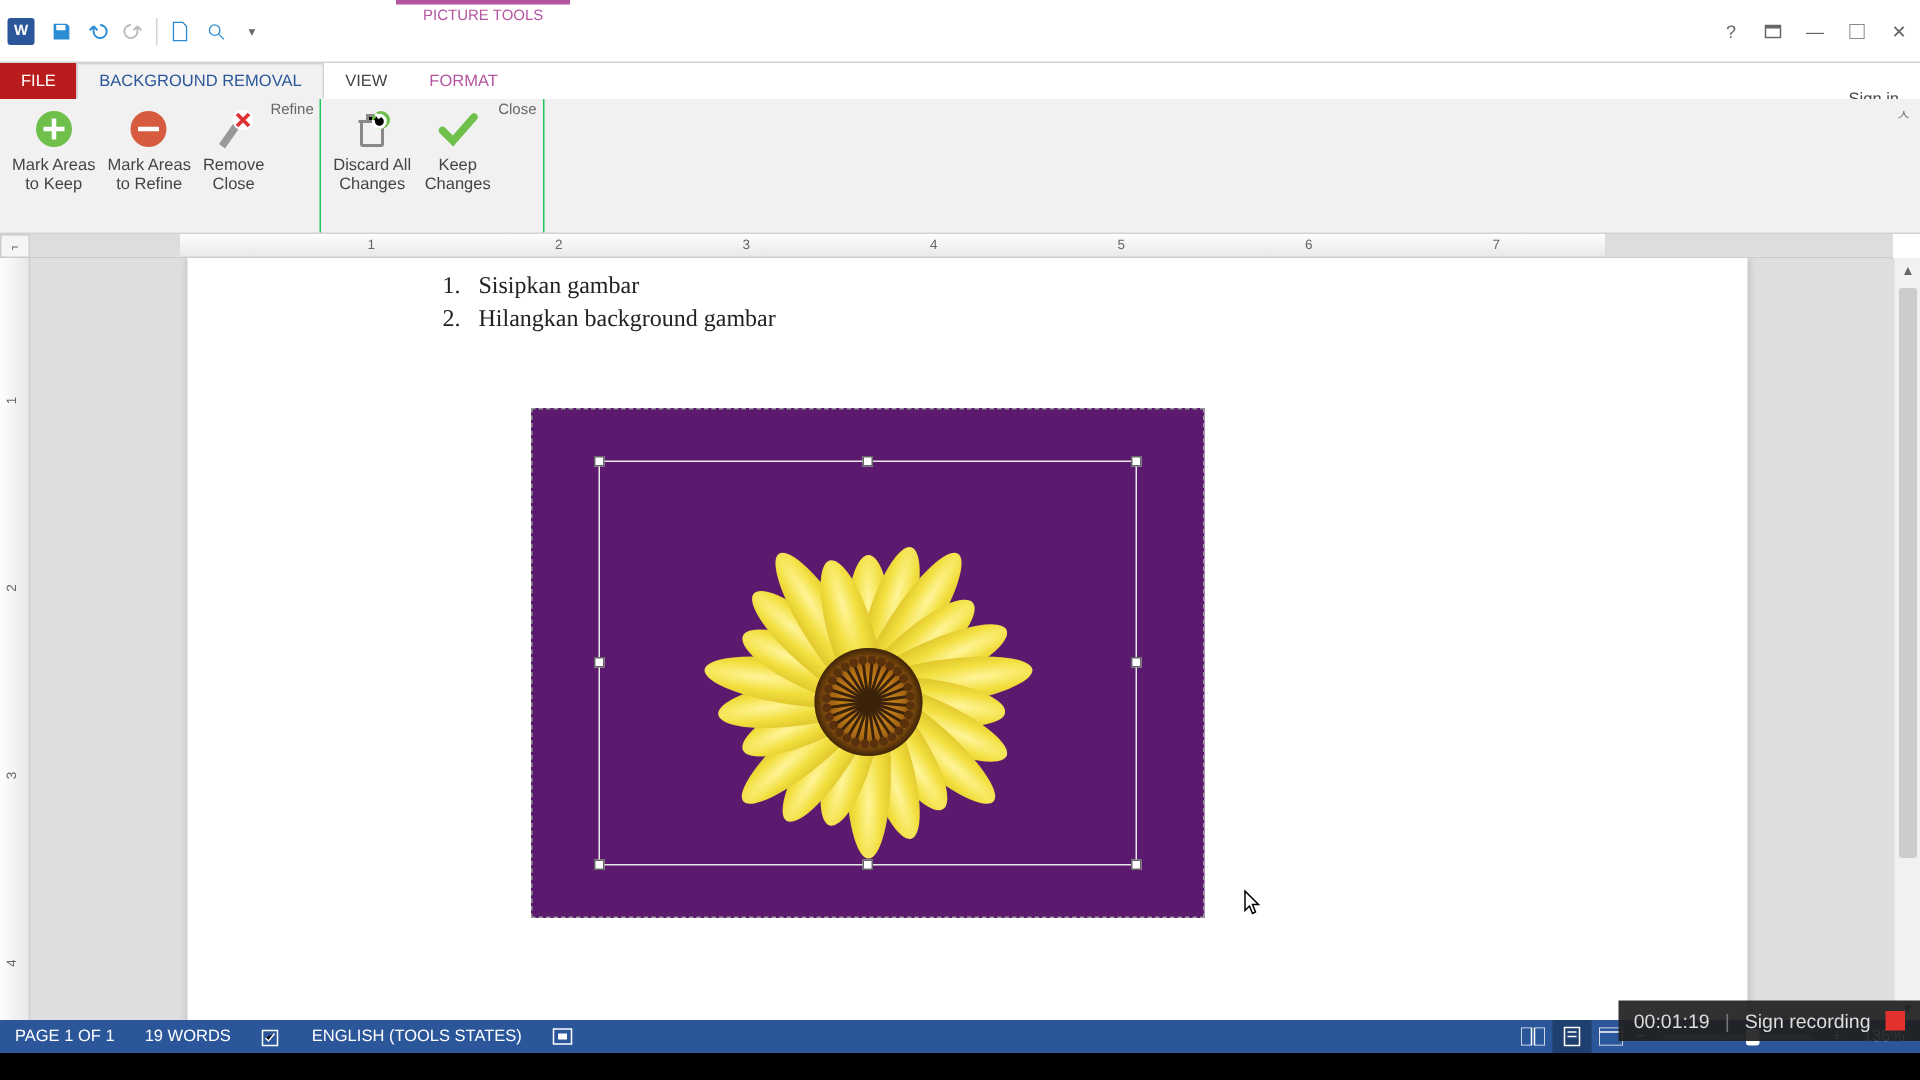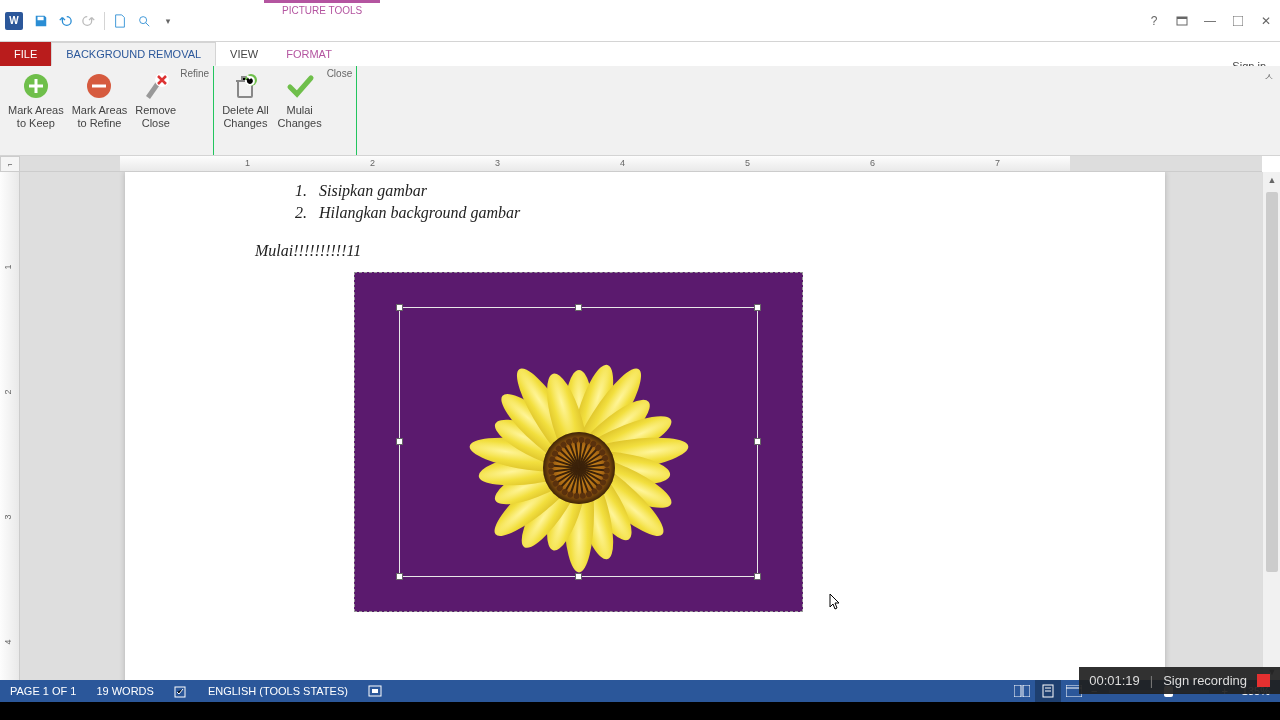--- a/index.html
+++ b/index.html
@@ -40,21 +40,21 @@
 .ruler-h { position: absolute; left: 20px; right: 18px; top: 156px; height: 16px; background: linear-gradient(#fdfdfd,#e9e9e9); border-bottom: 1px solid #ccc; overflow: hidden; }
 .ruler-h .mark-bg { position: absolute; left: 0; top: 0; width: 100px; height: 100%; background: #ddd; }
 .ruler-h .mark-bg2 { position: absolute; left: 1050px; top: 0; right: 0; height: 100%; background: #ddd; }
 .ruler-h .num { position: absolute; top: 2px; font-size: 9px; color: #666; }
 .ruler-v { position: absolute; left: 0; top: 172px; width: 20px; bottom: 40px; background: linear-gradient(90deg,#fdfdfd,#e9e9e9); border-right: 1px solid #ccc; }
 .ruler-v .num { position: absolute; left: 5px; font-size: 9px; color: #666; transform: rotate(-90deg); }
 
 
 .doc-area { position: absolute; left: 20px; right: 18px; top: 172px; bottom: 40px; background: #dedede; overflow: hidden; }
 .page { position: absolute; left: 105px; top: 0; width: 1040px; min-height: 800px; background: #fff; box-shadow: 0 0 6px rgba(0,0,0,0.2); }
-.content { padding: 10px 130px 0 130px; font-family: Georgia, "Times New Roman", serif; font-size: 16px; color: #222; font-style: italic; }
+.content { padding: 10px 130px 0 130px; font-family: Georgia, "Times New Roman", serif; font-size: 16px; color: #222; }
 .content ol { list-style: decimal; padding-left: 56px; }
 .content ol li { padding-left: 8px; margin-bottom: 4px; font-family: "Lucida Calligraphy", Georgia, serif; }
 .content .mulai { margin-top: 20px; font-family: "Lucida Calligraphy", Georgia, serif; }
 
 
 .img-container { position: absolute; left: 229px; top: 100px; width: 449px; height: 340px; background: #5b1a6e; border: 1px dashed #999; }
 .selection-box { position: absolute; left: 44px; top: 34px; right: 44px; bottom: 34px; border: 1px solid #e8e8e8; }
 .handle { position: absolute; width: 7px; height: 7px; background: #fff; border: 1px solid #666; }
 .handle.tl { left: -4px; top: -4px; } .handle.tr { right: -4px; top: -4px; }
 .handle.bl { left: -4px; bottom: -4px; } .handle.br { right: -4px; bottom: -4px; }
@@ -195,29 +195,29 @@
     <div class="group-cmds">
       <div class="group-cmd">
         <div class="icon">
             <svg viewBox="0 0 32 32">
               <rect x="9" y="11" width="14" height="16" rx="1" fill="none" stroke="#888" stroke-width="2"></rect>
               <path stroke="#888" stroke-width="2" d="M7 11h18m-12-4h6v4h-6z"></path>
               <circle cx="22" cy="10" r="6" fill="#6fbf4b"></circle>
               <path stroke="#fff" stroke-width="2" d="M20 7a4 4 0 1 1-3 3m3-3-2-1m2 1 1 2"></path>
             </svg>
           </div>
-        <div class="lbl"><span>Delete All</span><br><span>Changes</span></div>
+        <div class="lbl"><span>Discard All</span><br><span>Changes</span></div>
       </div>
       <div class="group-cmd">
         <div class="icon">
             <svg viewBox="0 0 32 32">
               <path fill="none" stroke="#6fbf4b" stroke-width="5" stroke-linecap="round" d="m6 17 7 7L27 8"></path>
             </svg>
           </div>
-        <div class="lbl"><span>Mulai</span><br><span>Changes</span></div>
+        <div class="lbl"><span>Keep</span><br><span>Changes</span></div>
       </div>
     </div>
     <div class="group-name">Close</div>
   </div>
   <div class="collapse-arrow">ㅅ</div>
 </div>
 
 <div class="ruler-corner">⌐</div>
 <div class="ruler-h">
   <div class="mark-bg"></div>
@@ -237,21 +237,20 @@
   <span class="num" style="top:465px">4</span>
 </div>
 
 <div class="doc-area">
   <div class="page">
     <div class="content">
       <ol>
         <li>Sisipkan gambar</li>
         <li>Hilangkan background gambar</li>
       </ol>
-      <p class="mulai">Mulai!!!!!!!!!!11</p>
     </div>
 
     <div class="img-container">
       <div class="flower" id="flower">
         <div class="petal" style="height: 100px; transform: translate(-50%, -92%) rotate(0deg);"></div>
           <div class="petal" style="height: 110px; transform: translate(-50%, -92%) rotate(16.3636deg);"></div>
           <div class="petal" style="height: 120px; transform: translate(-50%, -92%) rotate(32.7273deg);"></div>
           <div class="petal" style="height: 100px; transform: translate(-50%, -92%) rotate(49.0909deg);"></div>
           <div class="petal" style="height: 110px; transform: translate(-50%, -92%) rotate(65.4545deg);"></div>
           <div class="petal" style="height: 120px; transform: translate(-50%, -92%) rotate(81.8182deg);"></div>

